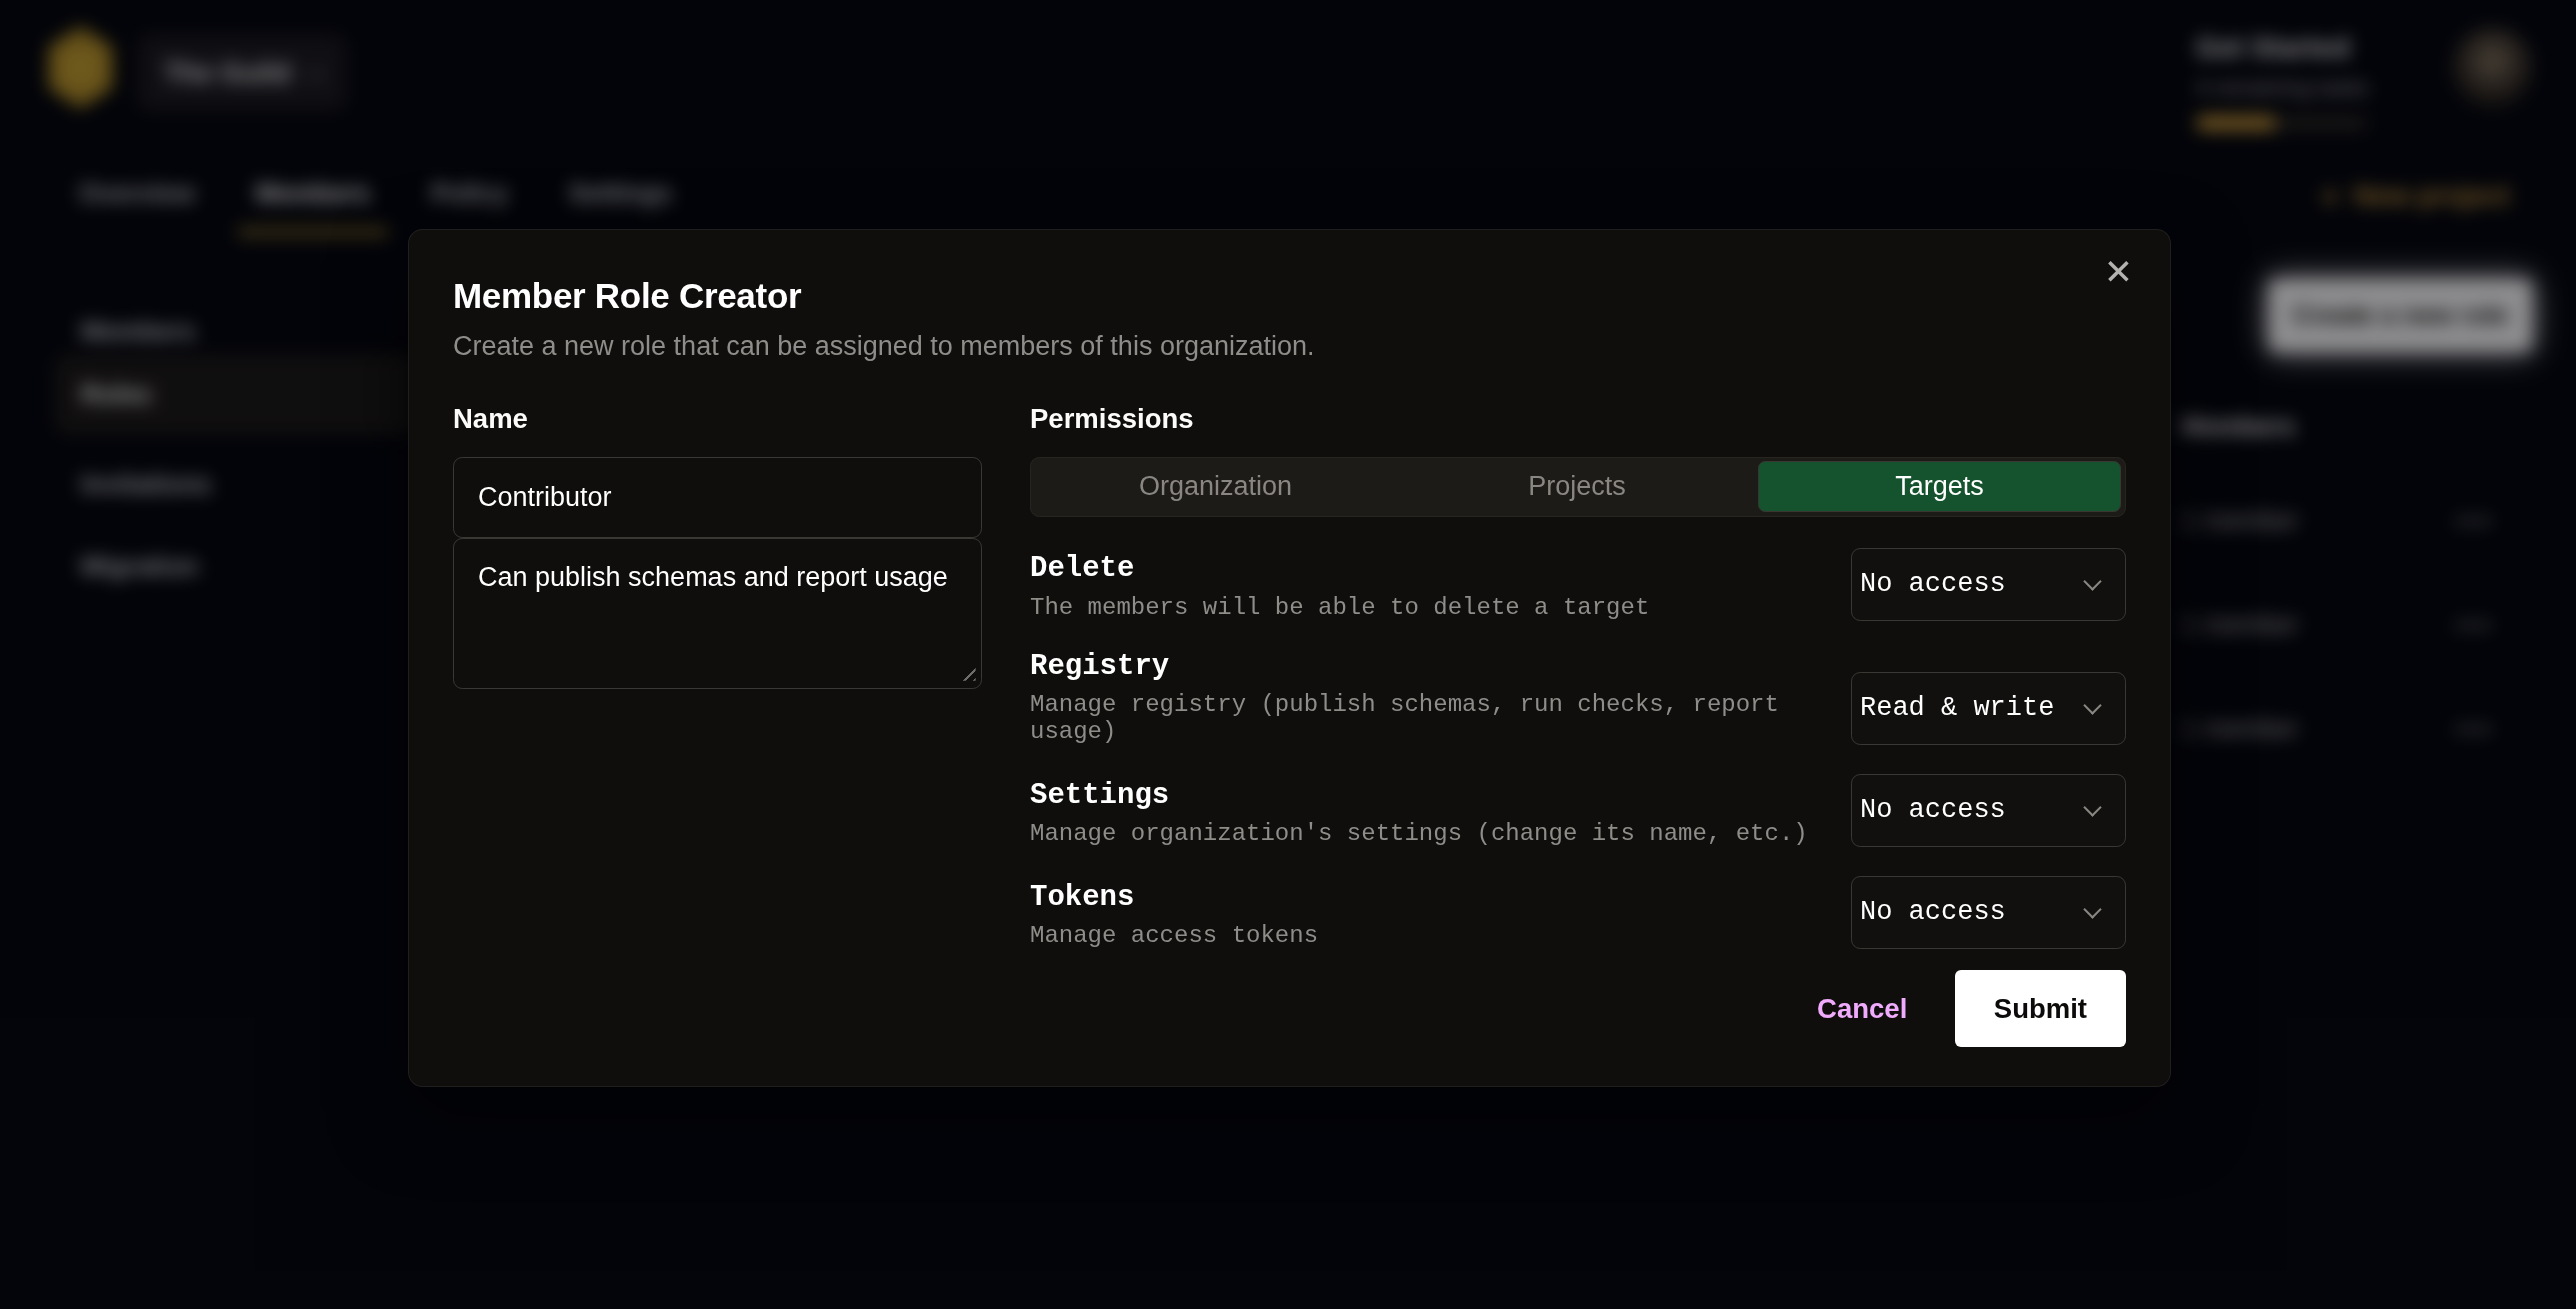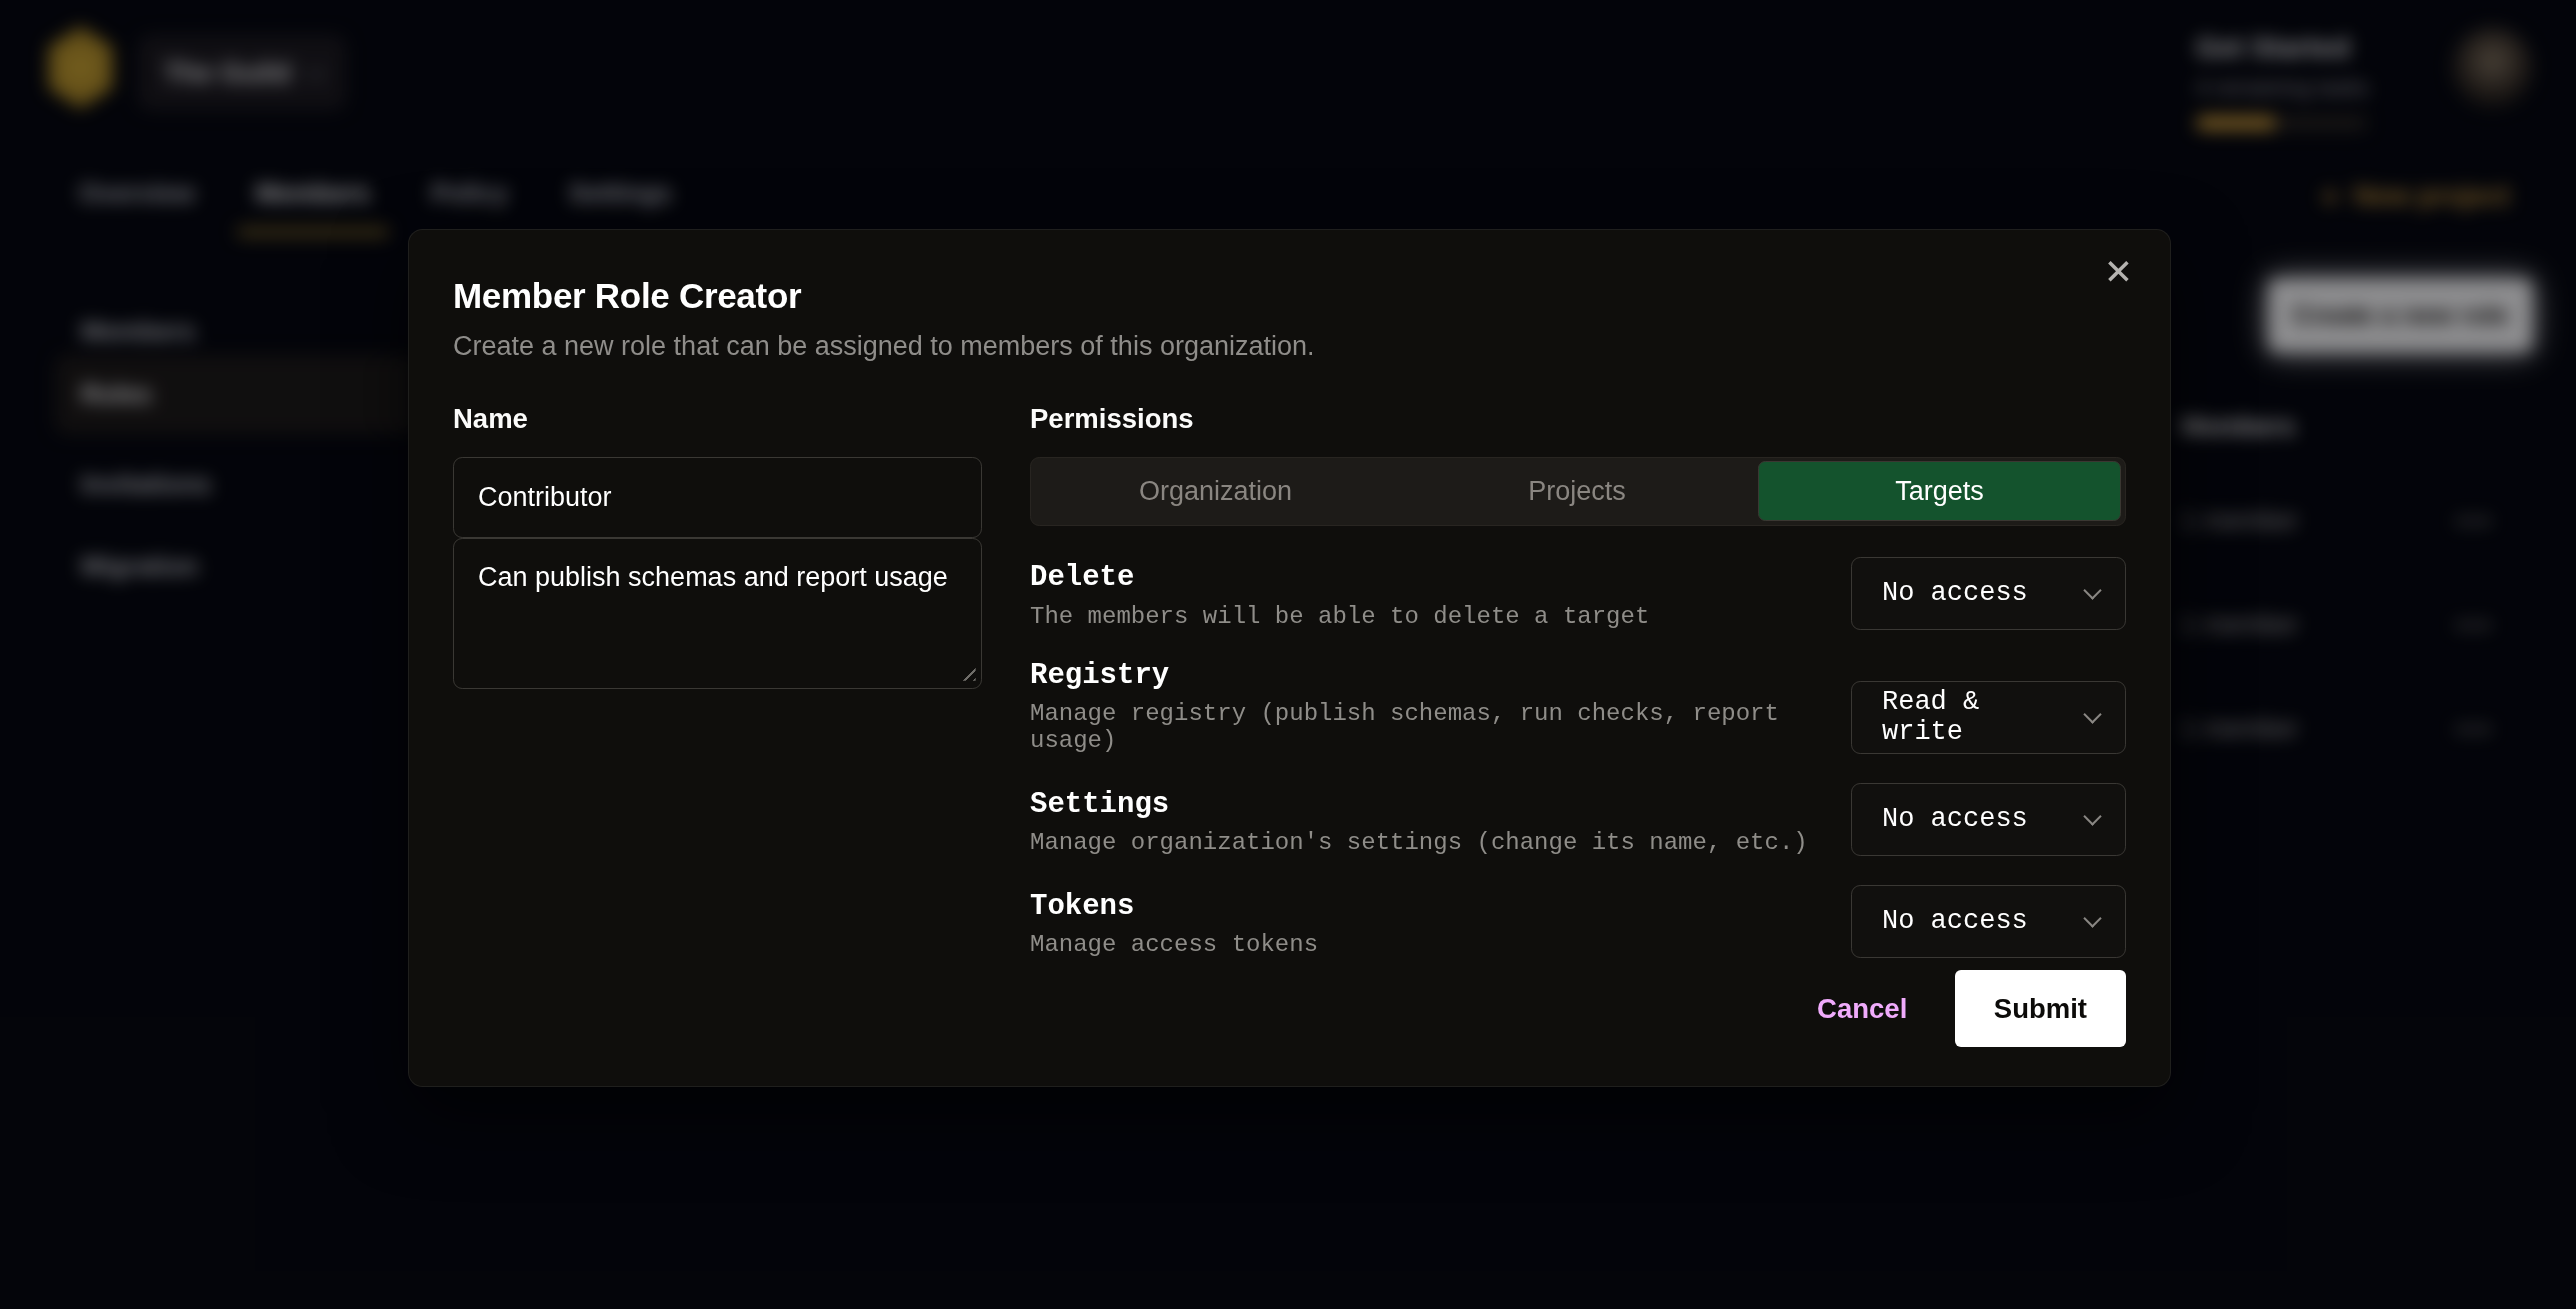--- a/index.html
+++ b/index.html
@@ -94,32 +94,32 @@
     color:#ffffff; font-size:27px; padding:20px 24px; font-family:"Liberation Sans", sans-serif;
     resize:none; outline:none; line-height:1.35;
   }
   .resize-handle {
     position:absolute; right:6.4px; bottom:11px; width:16.5px; height:16.5px;
     background:repeating-linear-gradient(135deg, #6f6d69 0 2.3px, transparent 2.3px 7.3px);
     clip-path:polygon(100% 0, 100% 100%, 0 100%);
   }
 
   .tabs {
-    display:flex; height:69px; background:#1d1b18; border:0.9px solid #282521; border-radius:9.2px;
+    display:flex; height:60px; background:#1d1b18; border:0.9px solid #282521; border-radius:9.2px;
     padding:3.7px; margin-bottom:31px;
   }
   .tab { flex:1; display:flex; align-items:center; justify-content:center; font-size:27px; color:#8a8681; border-radius:7.3px; }
   .tab.active { background:#14532d; border:0.9px solid #3a3732; color:#ffffff; font-weight:400; }
 
   .perm-row { display:flex; justify-content:space-between; align-items:flex-end; margin-bottom:29px;font-family:Liberation Mono, monospace; }
   .perm-title { font-size:29px; font-weight:700; color:#ffffff; }
   .perm-desc { font-size:24px; color:#8f8d89; margin-top:8.3px; }
   .select {
     position:relative; width:275px; height:73px; border:0.9px solid #3a3834; border-radius:9.2px;
-    background:#11100e; display:flex; align-items:center; padding:0 55px 0 30px;
+    background:#11100e; display:flex; align-items:center; padding:0 55px 0 8px;
     font-size:27px; color:#ffffff; flex-shrink:0;
   }
   .select .chev { position:absolute; right:26px; top:26px; width:13px; height:13px; border-right:2.8px solid #8a8783; border-bottom:2.8px solid #8a8783; transform:rotate(45deg); }
 
   .modal-footer { position:absolute; right:44px; bottom:39px; display:flex; align-items:center; gap:42px; }
   .cancel-btn { font-size:27.5px; font-weight:600; color:#f0abfc; padding:13px 5.5px; }
   .submit-btn {
     height:77px; padding:0 39px; background:#ffffff; color:#0c0b09; font-size:27.5px; font-weight:600;
     border-radius:6px; display:flex; align-items:center; justify-content:center;
   }

